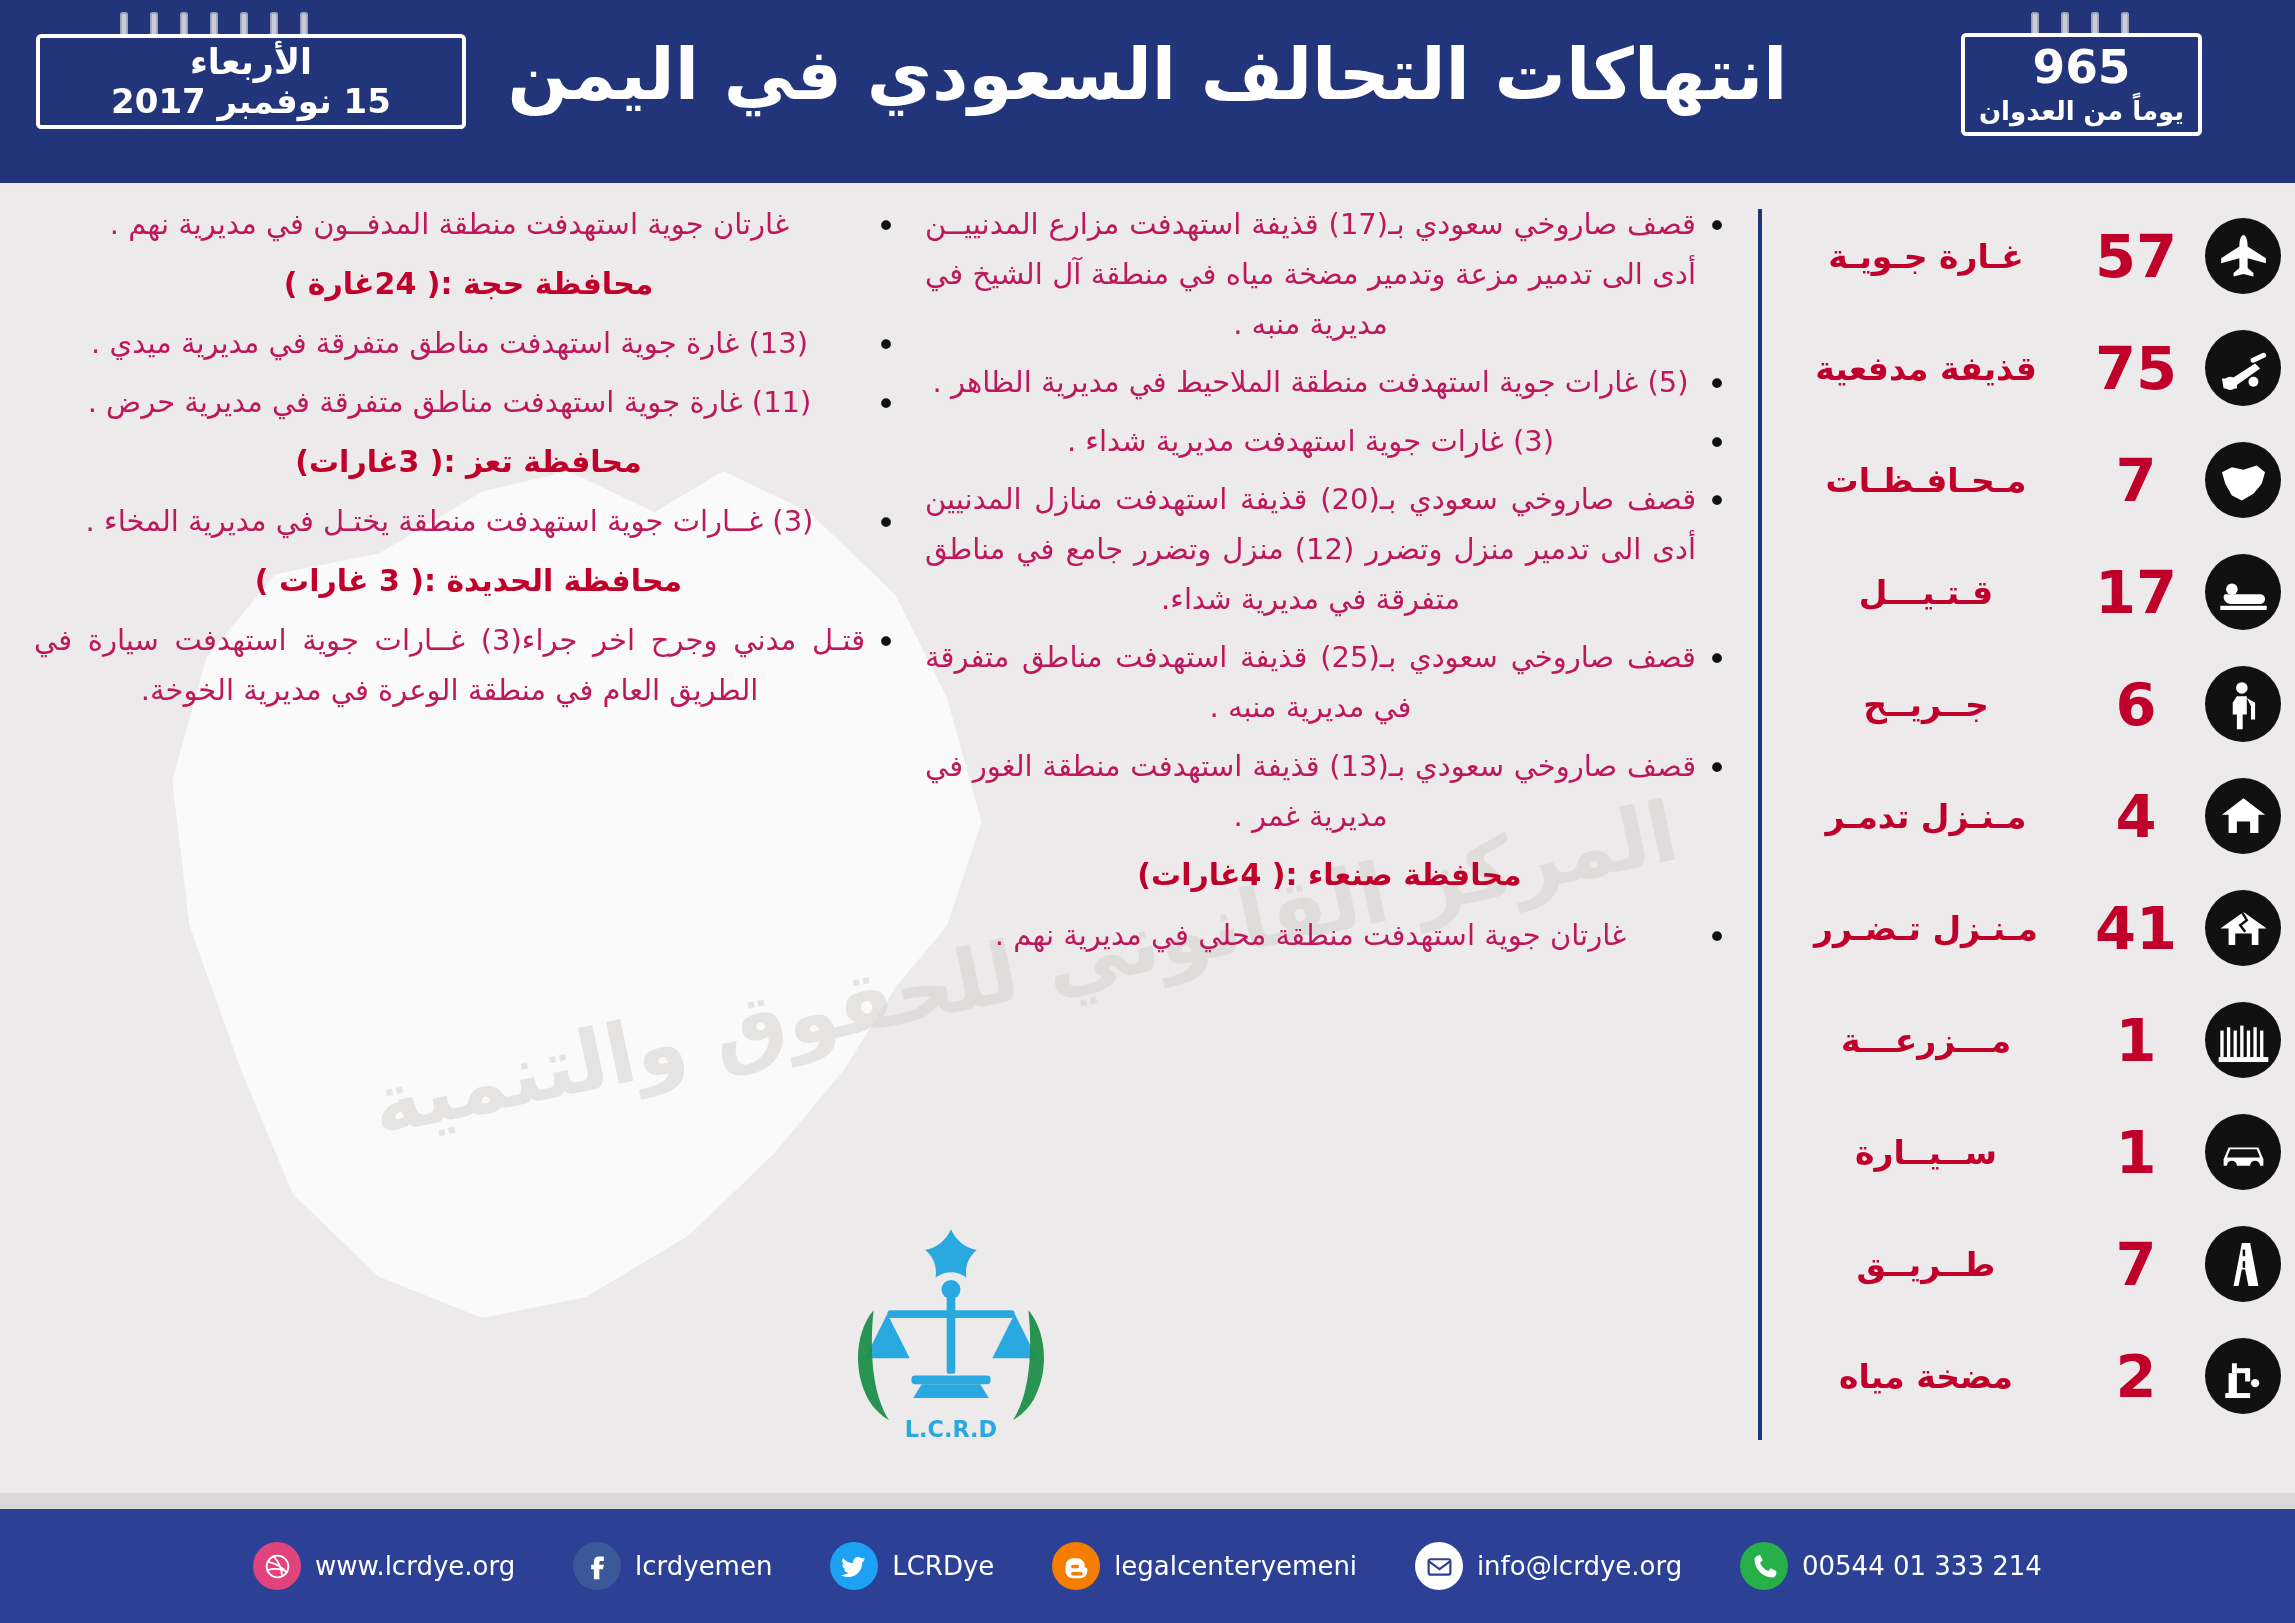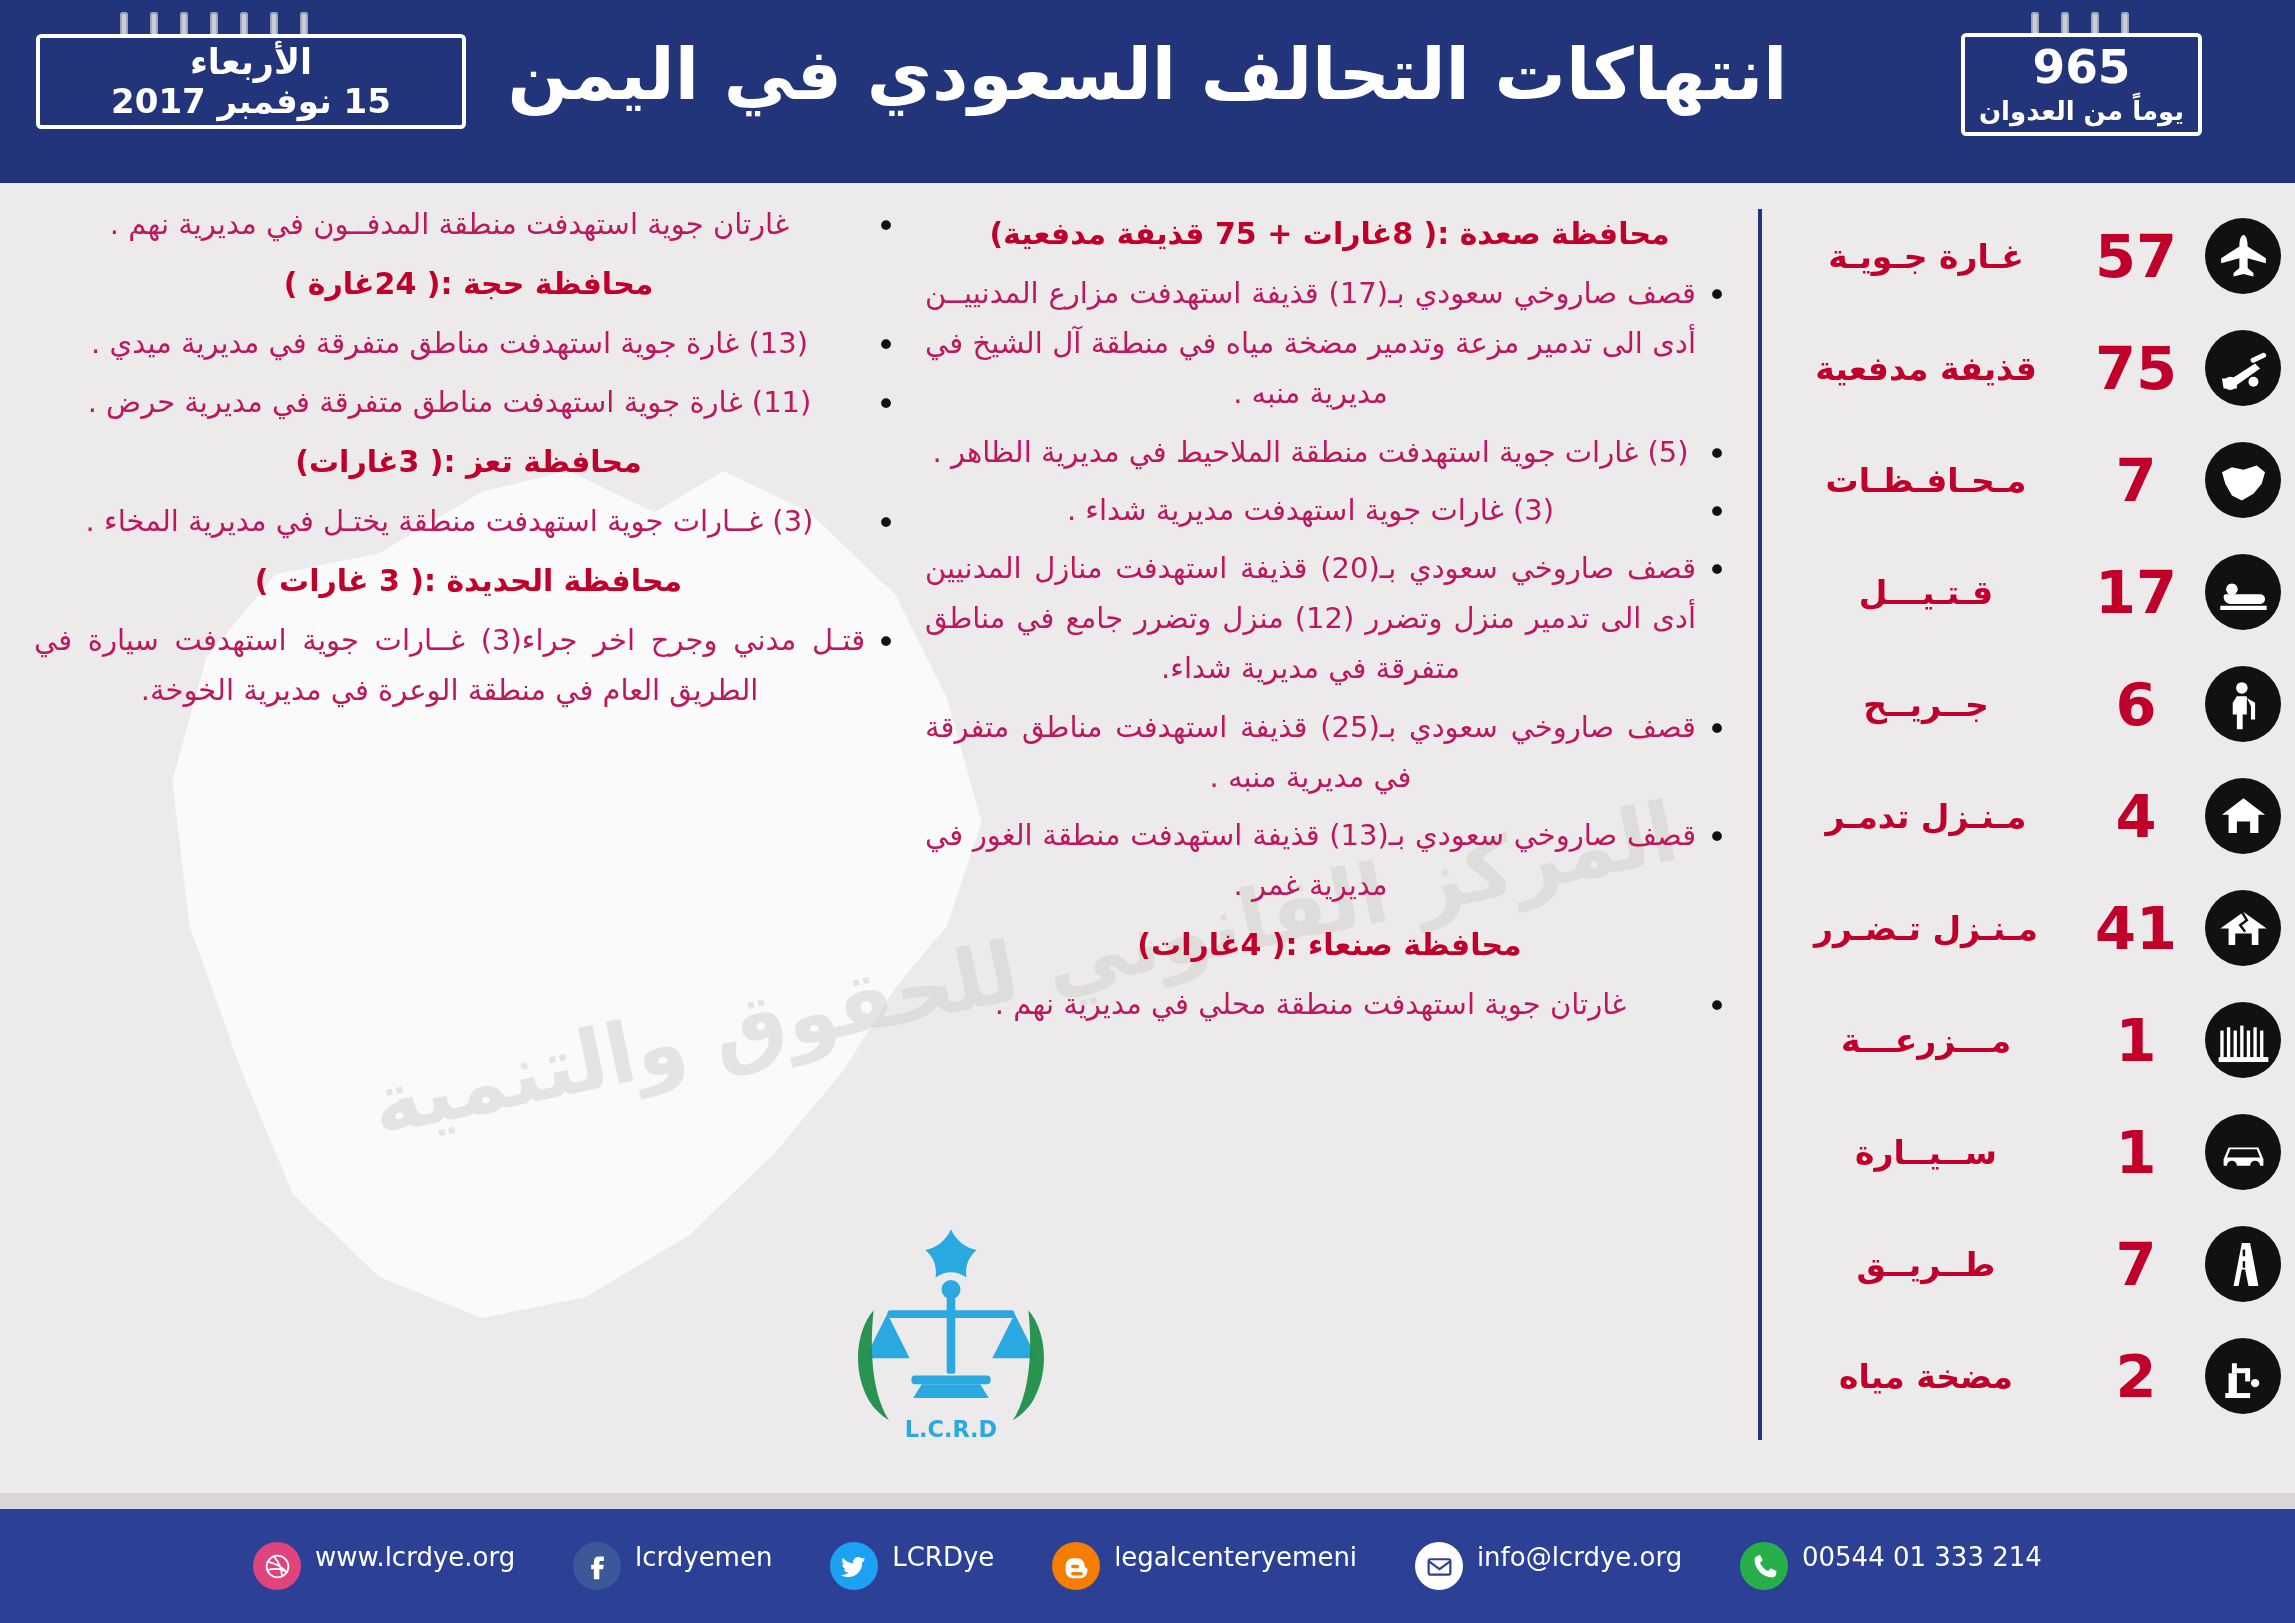--- a/index.html
+++ b/index.html
@@ -206,21 +206,21 @@
 
   
   #footer {
     position: absolute;
     top: 1509px; left: 0;
     width: 2295px; height: 114px;
     background: #2c4096;
     display: flex; align-items: center; justify-content: center;
     direction: ltr;
   }
-  .f-item { display: flex; align-items: flex-start; margin: 0 29px; }
+  .f-item { display: flex; align-items: center; margin: 0 29px; }
   .f-ic {
     width: 48px; height: 48px; border-radius: 50%;
     display: flex; align-items: center; justify-content: center;
     margin-right: 13.8px;
     color: #ffffff;
     font-size: 26px; font-weight: bold;
   }
   .f-tx { color: #ffffff; font-size: 26px; font-weight: 500; white-space: nowrap; }
   .ic-dribbble { background: #e0447c; }
   .ic-facebook { background: #3b5998; }
@@ -434,21 +434,20 @@
               <rect x="18" y="16" width="6" height="12"></rect>
             </svg>
         </div>
         <div class="stat-num">2</div>
         <div class="stat-label">مضخة مياه</div>
       </div>
 
     </div>
 
     <div class="col" id="col-mid">
-      <div class="gov-title">محافظة صعدة :( 8غارات + 75 قذيفة مدفعية)</div>
       <ul class="items">
         <li>قصف صاروخي سعودي بـ(17) قذيفة استهدفت مزارع المدنييــن أدى الى تدمير مزعة وتدمير مضخة مياه في منطقة آل الشيخ في مديرية منبه .</li>
         <li>(5) غارات جوية استهدفت منطقة الملاحيط في مديرية الظاهر .</li>
         <li>(3) غارات جوية استهدفت مديرية شداء .</li>
         <li>قصف صاروخي سعودي بـ(20) قذيفة استهدفت منازل المدنيين أدى الى تدمير منزل وتضرر (12) منزل وتضرر جامع في مناطق متفرقة في مديرية شداء.</li>
         <li>قصف صاروخي سعودي بـ(25) قذيفة استهدفت مناطق متفرقة في مديرية منبه .</li>
         <li>قصف صاروخي سعودي بـ(13) قذيفة استهدفت منطقة الغور في مديرية غمر .</li>
       </ul>
       <div class="gov-title">محافظة صنعاء :( 4غارات)</div>
       <ul class="items">

